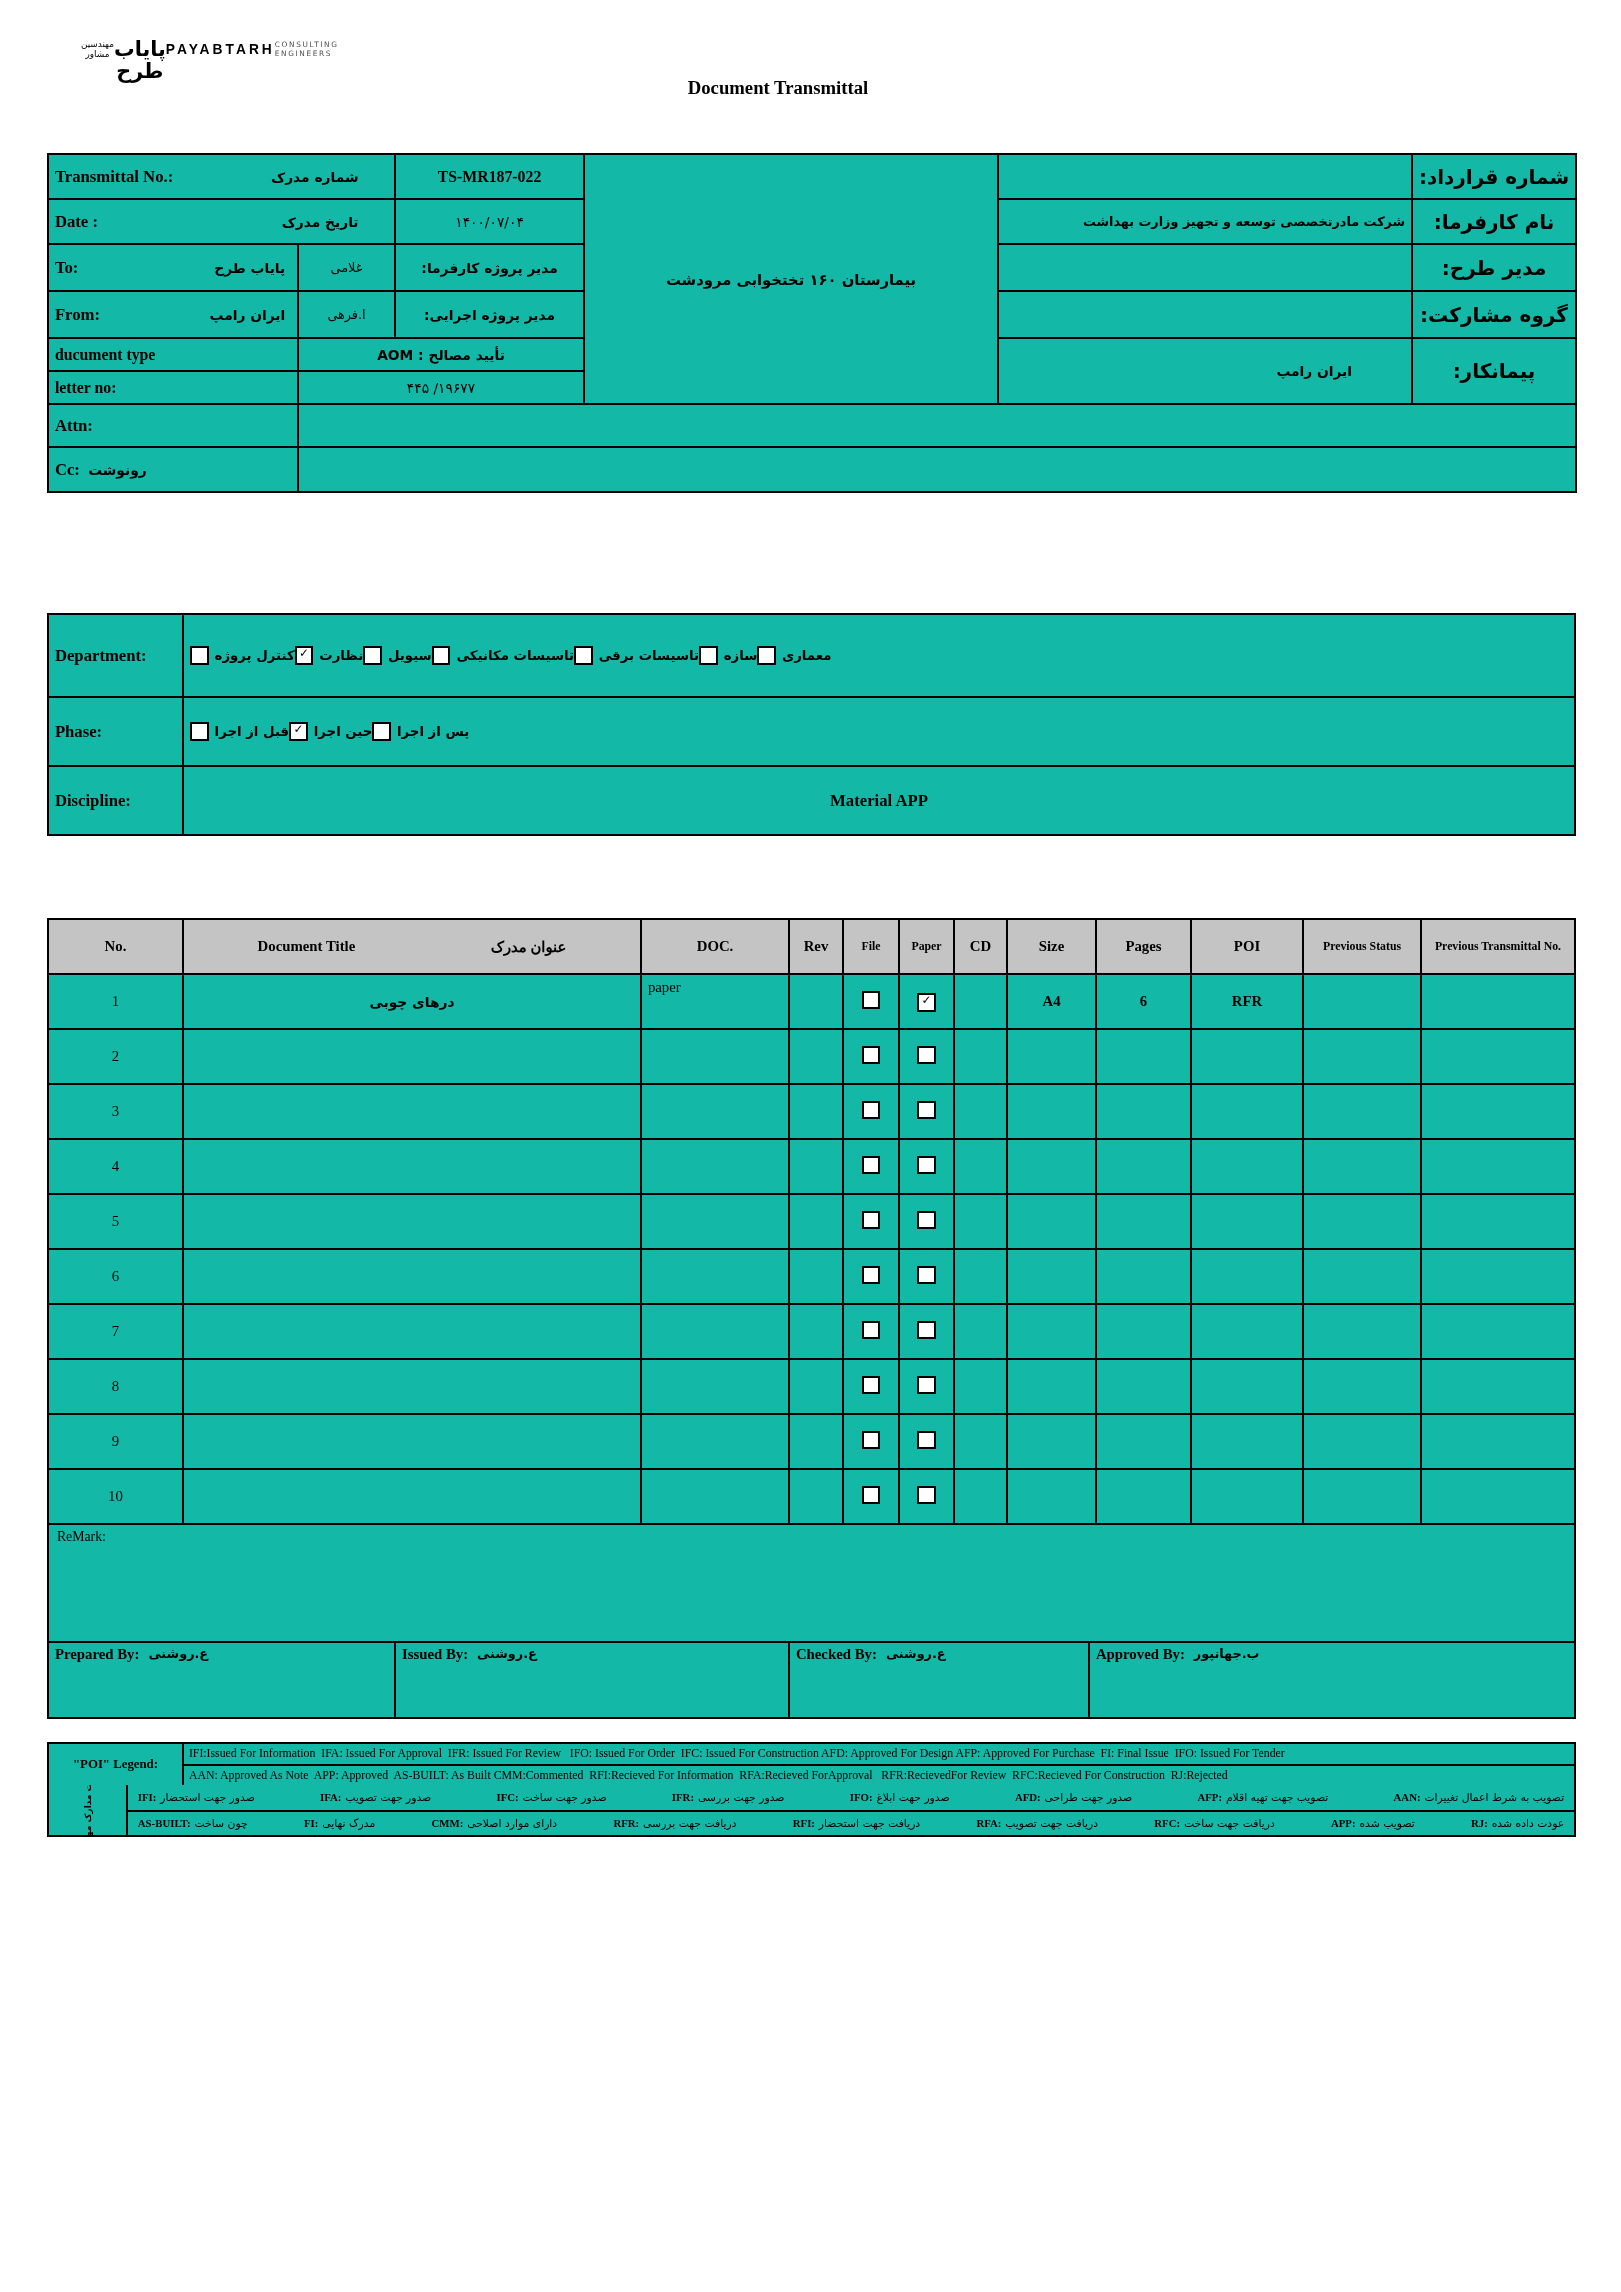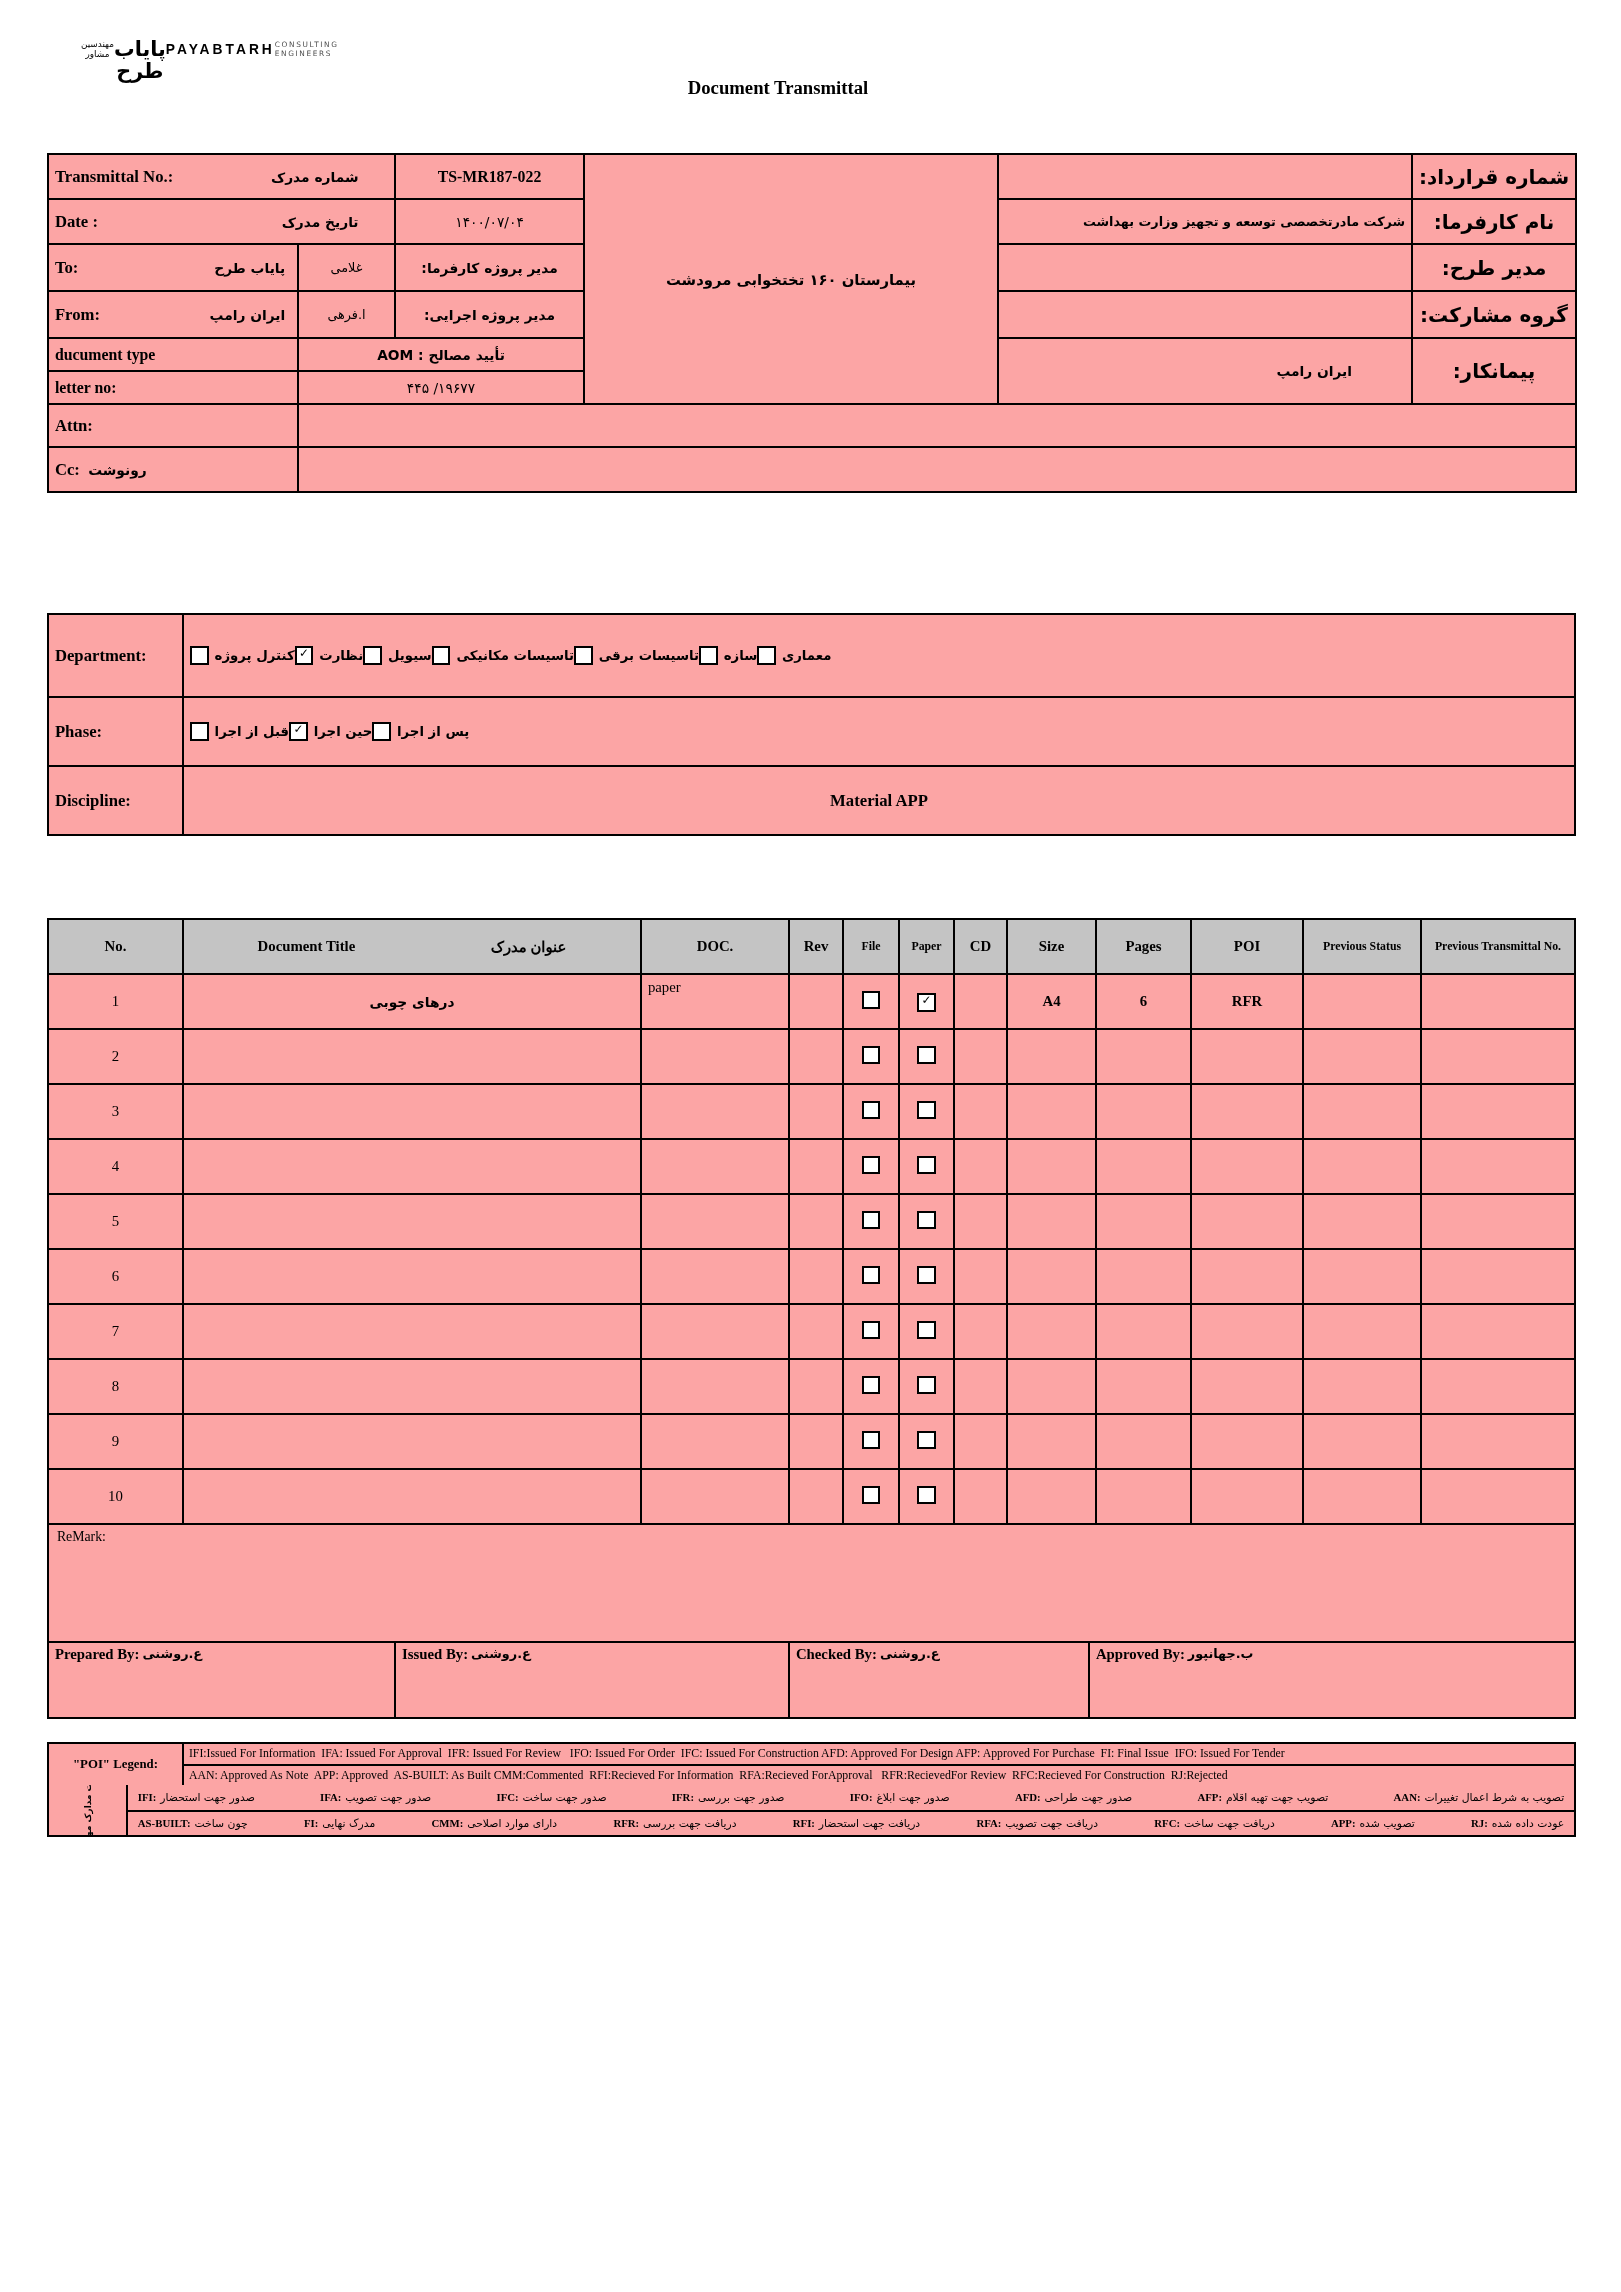--- a/index.html
+++ b/index.html
@@ -1,19 +1,19 @@
 <!DOCTYPE html>
 <html><head>
 <meta charset="utf-8">
 <style>
   html,body{margin:0;padding:0}
   body{width:1621px;height:2292px;position:relative;background:#fff;color:#000;
        font-family:"DejaVu Sans","Liberation Sans",sans-serif;}
   .abs{position:absolute}
-  table{border-collapse:collapse;table-layout:fixed;background:#fca5a5}
+  table{border-collapse:collapse;table-layout:fixed;background:#14b8a6}
   td{border:2px solid #000;padding:1px 5.9px;vertical-align:middle;overflow:hidden;font-size:13.8px}
   .serif{font-family:"Liberation Serif","DejaVu Serif",serif}
   .b{font-weight:700}
   .ctr{text-align:center}
   .rtl{direction:rtl}
 
   
   .logo{left:74px;top:39px;display:flex;gap:6.9px;align-items:flex-start;width:217px}
   .logo-col{display:flex;flex-direction:row}
   .logo-fa-sub{font-size:8.9px;text-align:center;direction:rtl}
@@ -50,21 +50,21 @@
       font-size:11.8px;line-height:1.2;text-align:center}
   .title-hd{display:flex;justify-content:space-around;align-items:center}
   .doc-val{font-family:"Liberation Serif","DejaVu Serif",serif;font-size:14.8px;text-align:left;vertical-align:top;padding-top:3.9px}
   .num{font-family:"Liberation Serif","DejaVu Serif",serif;font-size:14.8px;text-align:center}
   .fa-title{direction:rtl;text-align:center;font-weight:700;font-size:13.8px}
   .remark-cell{vertical-align:top;padding:3.9px 7.9px;font-family:"Liberation Serif","DejaVu Serif",serif;font-size:13.8px}
 
   
   .sig-cell{vertical-align:top;padding:3px 5.9px;border-top:none}
   .sig-label{font-family:"Liberation Serif","DejaVu Serif",serif;font-weight:700;font-size:14.8px}
-  .sig-name{font-size:12.8px;font-weight:700;direction:rtl;display:inline-block;margin-left:3px;vertical-align:top}
+  .sig-name{font-size:12.8px;font-weight:700;direction:rtl;display:inline-block;margin-left:9px;vertical-align:top}
 
   
   .leg-lbl{font-family:"Liberation Serif","DejaVu Serif",serif;font-weight:700;font-size:12.8px;text-align:center}
   .leg-en{font-family:"Liberation Serif","DejaVu Serif",serif;font-size:11.8px;white-space:pre;padding-left:4.9px}
   .leg-fa-row{display:flex;justify-content:space-between;align-items:center;padding:0 3.9px}
   .leg-item{display:flex;align-items:center;gap:3.9px;white-space:nowrap}
   .leg-code{font-family:"Liberation Serif","DejaVu Serif",serif;font-weight:700;font-size:10.8px}
   .leg-text{direction:rtl;font-size:10.8px}
   .no-top td{border-top:none}
   .vert-cell{position:relative;overflow:hidden}

